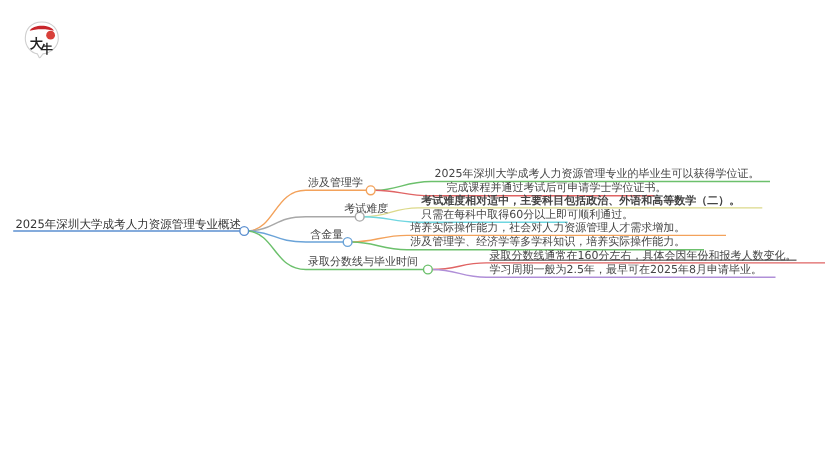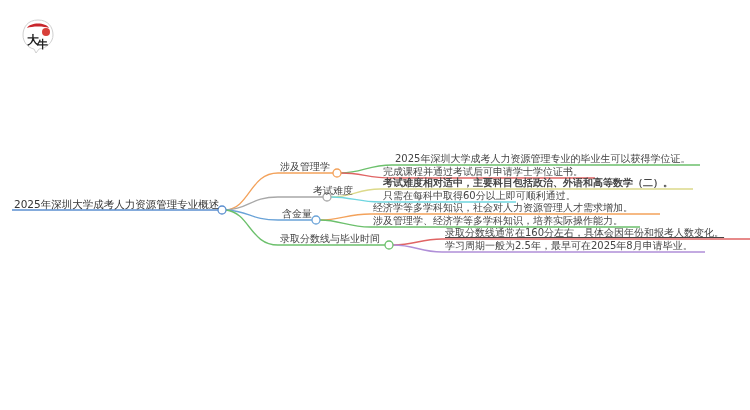--- a/index.html
+++ b/index.html
@@ -56,22 +56,22 @@
 </svg>
 
 <div class="t root-t" style="left:14px; top:198px;">2025年深圳大学成考人力资源管理专业概述</div>
 
 <div class="t branch-t" style="left:280px; top:161px;">涉及管理学</div>
 <div class="t branch-t" style="left:280px; top:185px;margin-left:33px;">考试难度</div>
 <div class="t branch-t" style="left:282px; top:208px;">含金量</div>
 <div class="t branch-t" style="left:280px; top:233px;">录取分数线与毕业时间</div>
 
 <div class="t" style="left:395px; top:153px;">2025年深圳大学成考人力资源管理专业的毕业生可以获得学位证。</div>
-<div class="t" style="left:383px; top:166px;">完成课程并通过考试后可申请学士学位证书。</div>
+<div class="t" style="left:406px; top:166px;">完成课程并通过考试后可申请学士学位证书。</div>
 
 <div class="t" style="left:383px; top:177px;font-weight:bold;">考试难度相对适中，主要科目包括政治、外语和高等数学（二）。</div>
 <div class="t" style="left:383px; top:190px;">只需在每科中取得60分以上即可顺利通过。</div>
 
-<div class="t" style="left:373px; top:202px;">经济学等多学科知识，社会对人力资源管理人才需求增加。</div>
+<div class="t" style="left:373px; top:202px;">培养实际操作能力，社会对人力资源管理人才需求增加。</div>
 <div class="t" style="left:373px; top:215px;">涉及管理学、经济学等多学科知识，培养实际操作能力。</div>
 
 <div class="t" style="left:445px; top:227px;text-decoration:underline;">录取分数线通常在160分左右，具体会因年份和报考人数变化。</div>
 <div class="t" style="left:445px; top:240px;">学习周期一般为2.5年，最早可在2025年8月申请毕业。</div>
 
 </body></html>

